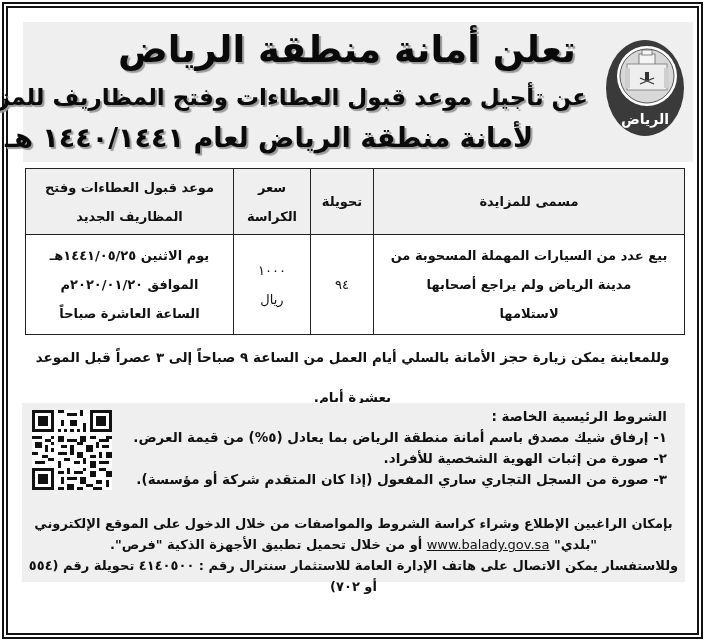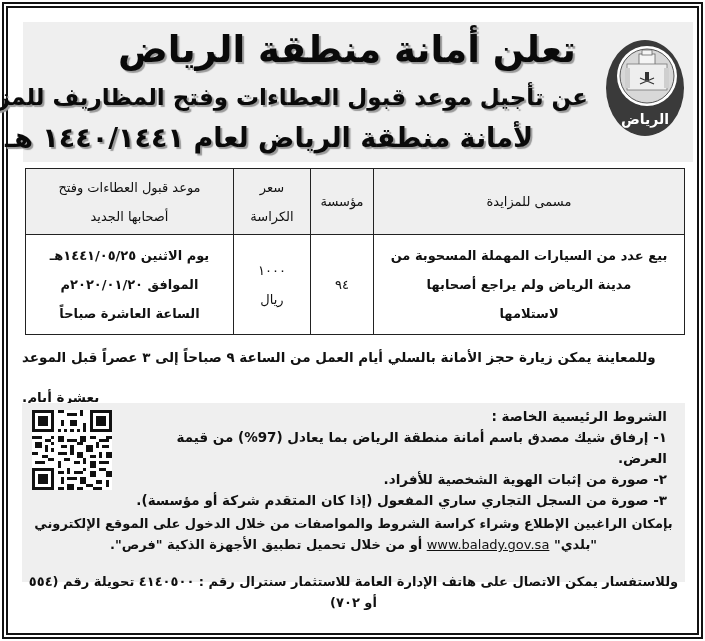--- a/index.html
+++ b/index.html
@@ -32,48 +32,48 @@
     .logo {
       position: absolute; left: 605px; top: 38px; width: 80px; height: 100px;
     }
 
     table.auction {
       position: absolute; left: 25px; top: 168px; width: 659px; height: 167px;
       border-collapse: collapse; direction: rtl; table-layout: fixed;
     }
     table.auction th, table.auction td {
       border: 1.5px solid #222; text-align: center; vertical-align: middle;
-      font-size: 13px; line-height: 29px; font-weight: normal; padding: 0 6px;
+      font-size: 13px; line-height: 29px; font-weight: bold; padding: 0 6px;
     }
     table.auction th { background: #efefef; height: 66px; }
     table.auction td { background: #fff; height: 100px; font-weight: bold; }
     table.auction td.plain { font-weight: normal; }
 
     .inspect {
       position: absolute; left: 22px; right: 22px; top: 337px;
-      direction: rtl; text-align: left; font-size: 13.5px; font-weight: bold; line-height: 40px;
+      direction: rtl; text-align: center; font-size: 13.5px; font-weight: bold; line-height: 40px;
     }
 
     .rules-box {
       position: absolute; left: 22px; top: 403px; width: 663px; height: 179px;
       background: #efefef;
     }
     .rules {
       position: absolute; right: 18px; top: 3px; width: 540px;
       direction: rtl; text-align: right; font-size: 13.5px; line-height: 21px; font-weight: bold;
     }
     .qr {
       position: absolute; left: 10px; top: 7px; width: 80px; height: 80px;
     }
     .notes {
       position: absolute; left: 0; right: 0; top: 110px;
       direction: rtl; text-align: center; font-size: 13px; font-weight: bold;
     }
     .notes .p1 { line-height: 21px; }
-    .notes .p2 { line-height: 21px; margin-top: 16px; }
+    .notes .p2 { line-height: 21px; margin-top: 0; }
     .url { text-decoration: underline; direction: ltr; unicode-bidi: embed; font-weight: normal; margin-top: 18px; }
   </style>
 </head>
 <body>
 
 <div class="frame-outer"></div>
 <div class="frame-inner"></div>
 
 <div class="header-box">
   <div class="title-line title-main">تعلن أمانة منطقة الرياض</div>
@@ -105,29 +105,29 @@
     <col style="width:63px">
     <col style="width:77px">
     <col style="width:208px">
   </colgroup>
   <thead>
     <tr>
       <th>
         <span>مسمى للمزايدة</span>
       </th>
       <th>
-        <span>مؤسسة</span>
+        <span>تحويلة</span>
       </th>
       <th>
         <div>سعر</div>
         <div>الكراسة</div>
       </th>
       <th>
         <div>موعد قبول العطاءات وفتح</div>
-        <div>أصحابها الجديد</div>
+        <div>المظاريف الجديد</div>
       </th>
     </tr>
   </thead>
   <tbody>
     <tr>
       <td>
         <div>بيع عدد من السيارات المهملة المسحوبة من</div>
         <div>مدينة الرياض ولم يراجع أصحابها</div>
         <div>لاستلامها</div>
       </td>
@@ -231,21 +231,21 @@
           <rect x="11" y="23" width="2" height="2"></rect>
           <rect x="14" y="24" width="2" height="1"></rect>
         <rect x="17" y="23" width="2" height="1"></rect>
           <rect x="19" y="24" width="3" height="1"></rect>
       </g>
     </svg>
   </div>
 
   <div class="rules">
     <div>الشروط الرئيسية الخاصة :</div>
-    <div>١- إرفاق شيك مصدق باسم أمانة منطقة الرياض بما يعادل (97%) من قيمة العرض.</div>
+    <div>١- إرفاق شيك مصدق باسم أمانة منطقة الرياض بما يعادل (٥%) من قيمة العرض.</div>
     <div>٢- صورة من إثبات الهوية الشخصية للأفراد.</div>
     <div>٣- صورة من السجل التجاري ساري المفعول (إذا كان المتقدم شركة أو مؤسسة).</div>
   </div>
 
   <div class="notes">
     <div class="p1">
       <div>بإمكان الراغبين الإطلاع وشراء كراسة الشروط والمواصفات من خلال الدخول على الموقع الإلكتروني</div>
       <div>
         <span>"بلدي"</span>
         <a class="url">www.balady.gov.sa</a>

